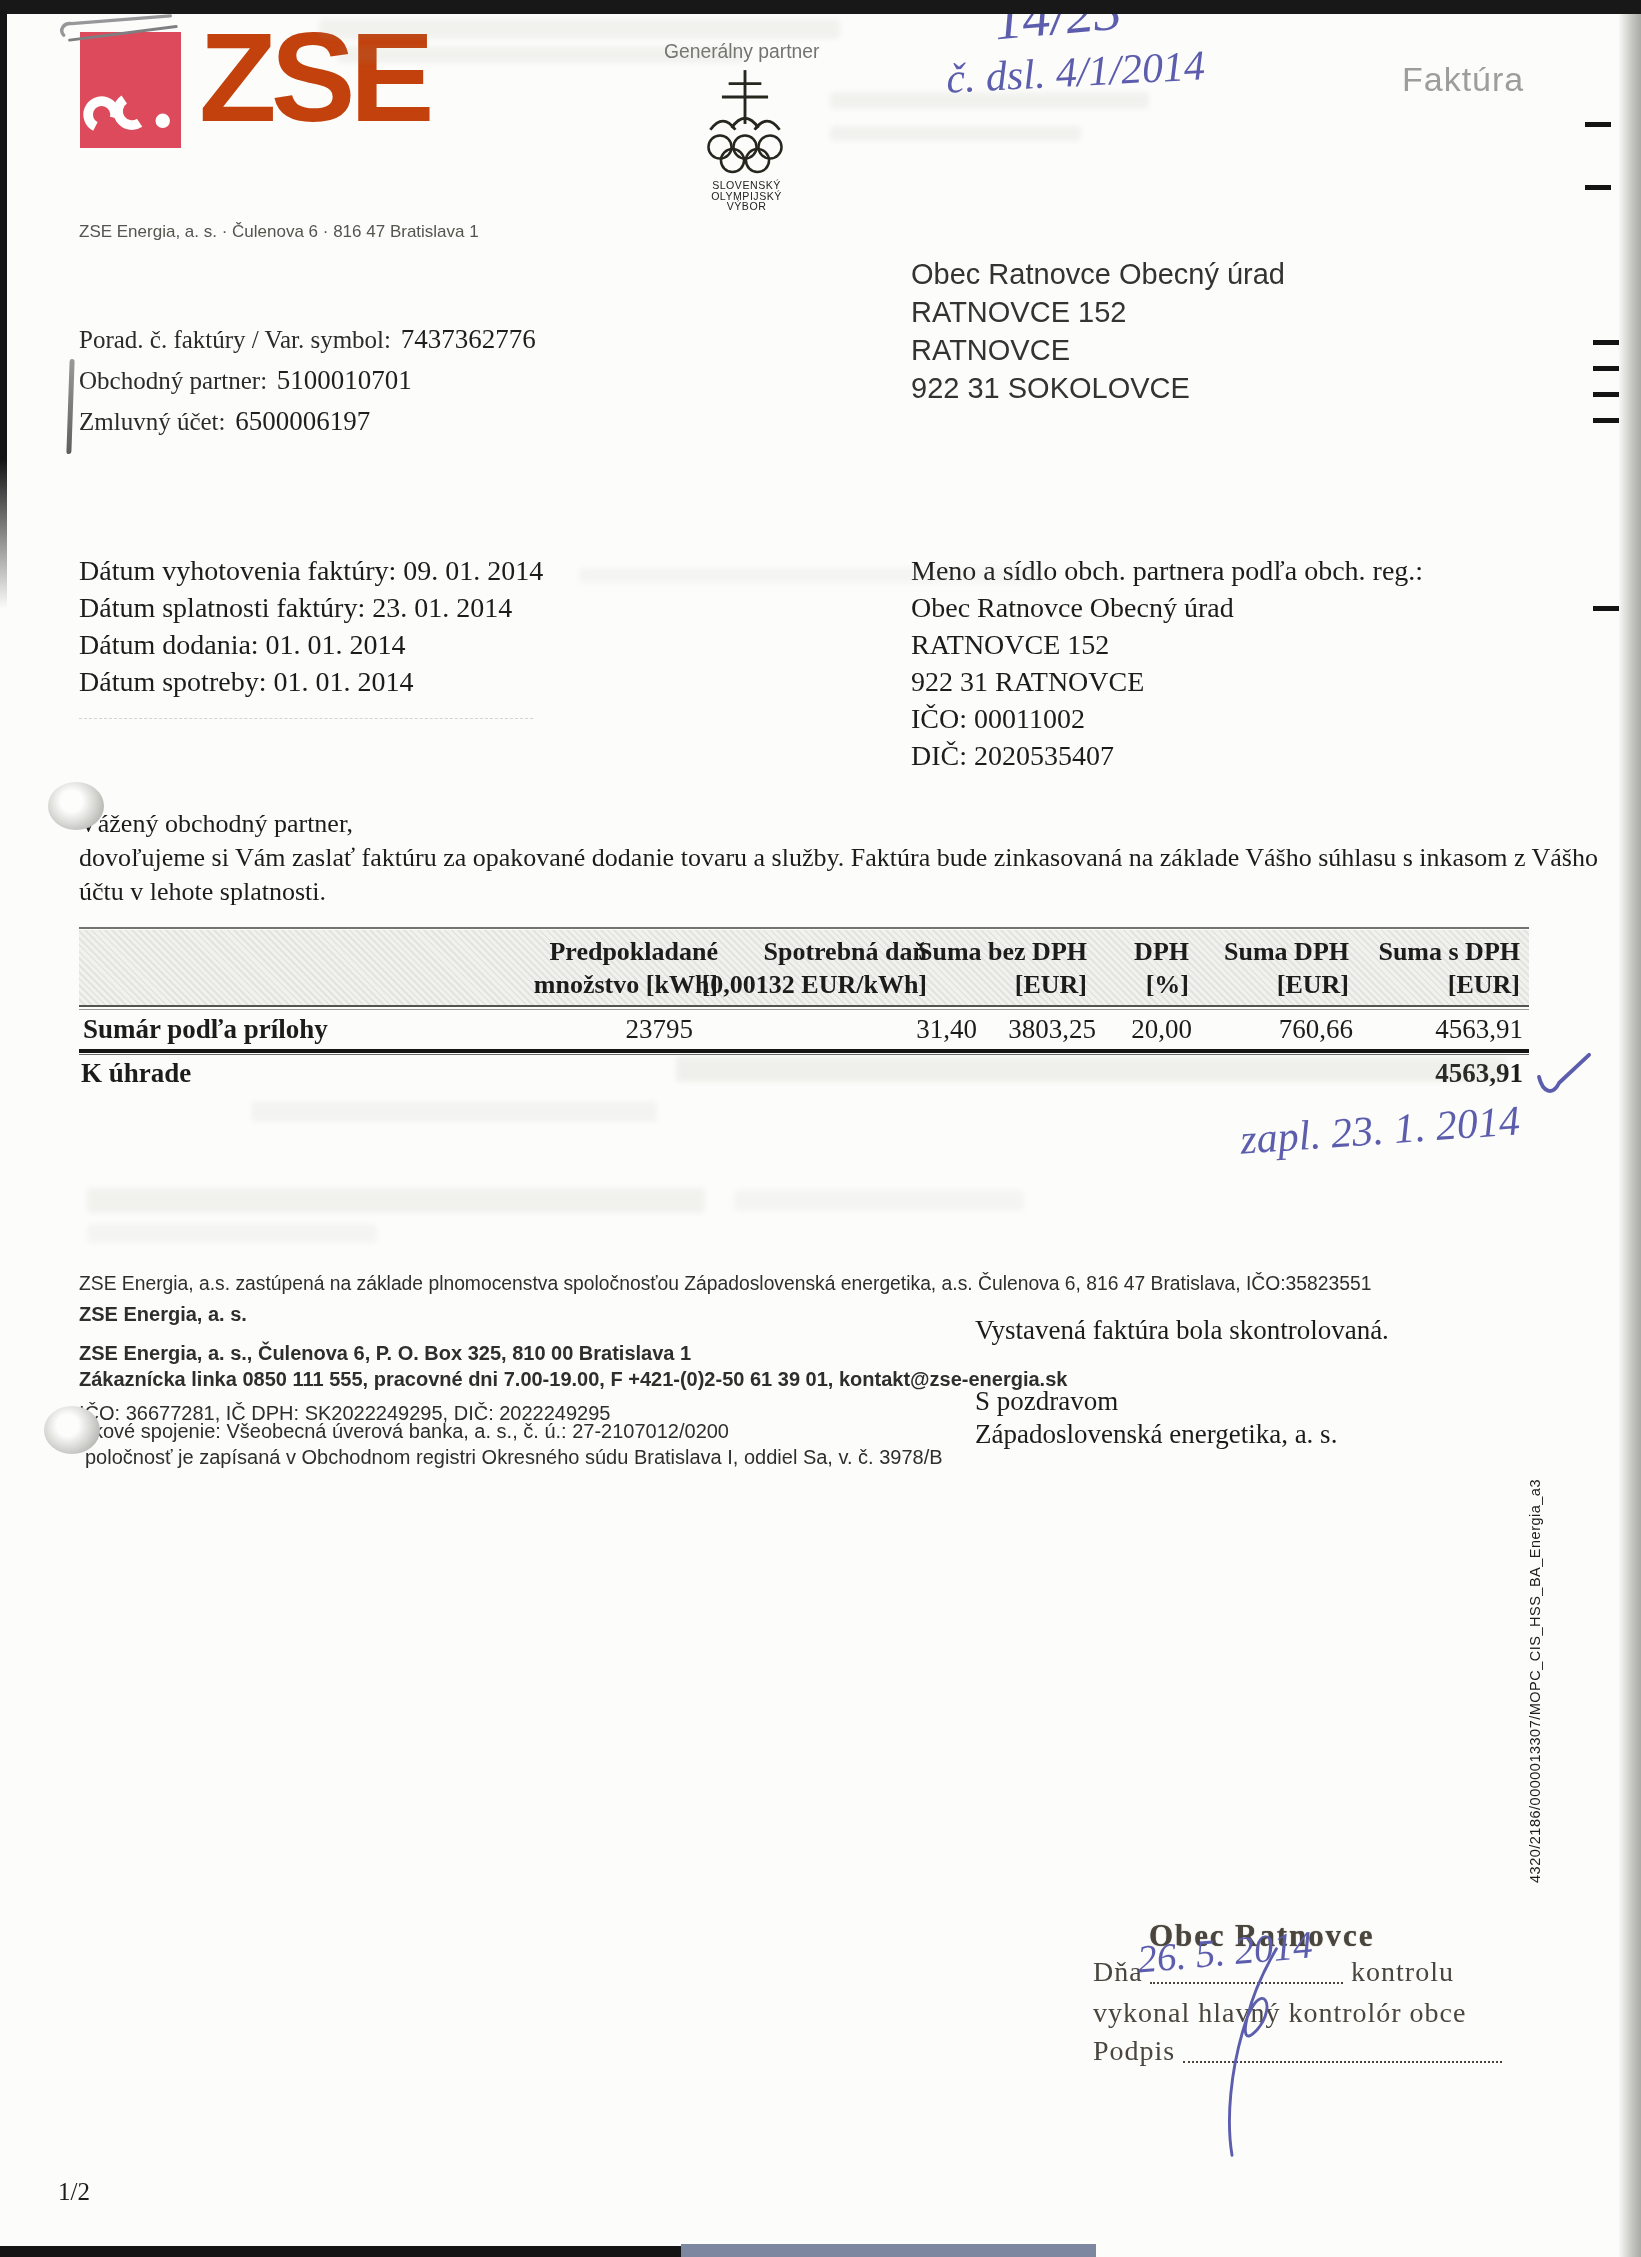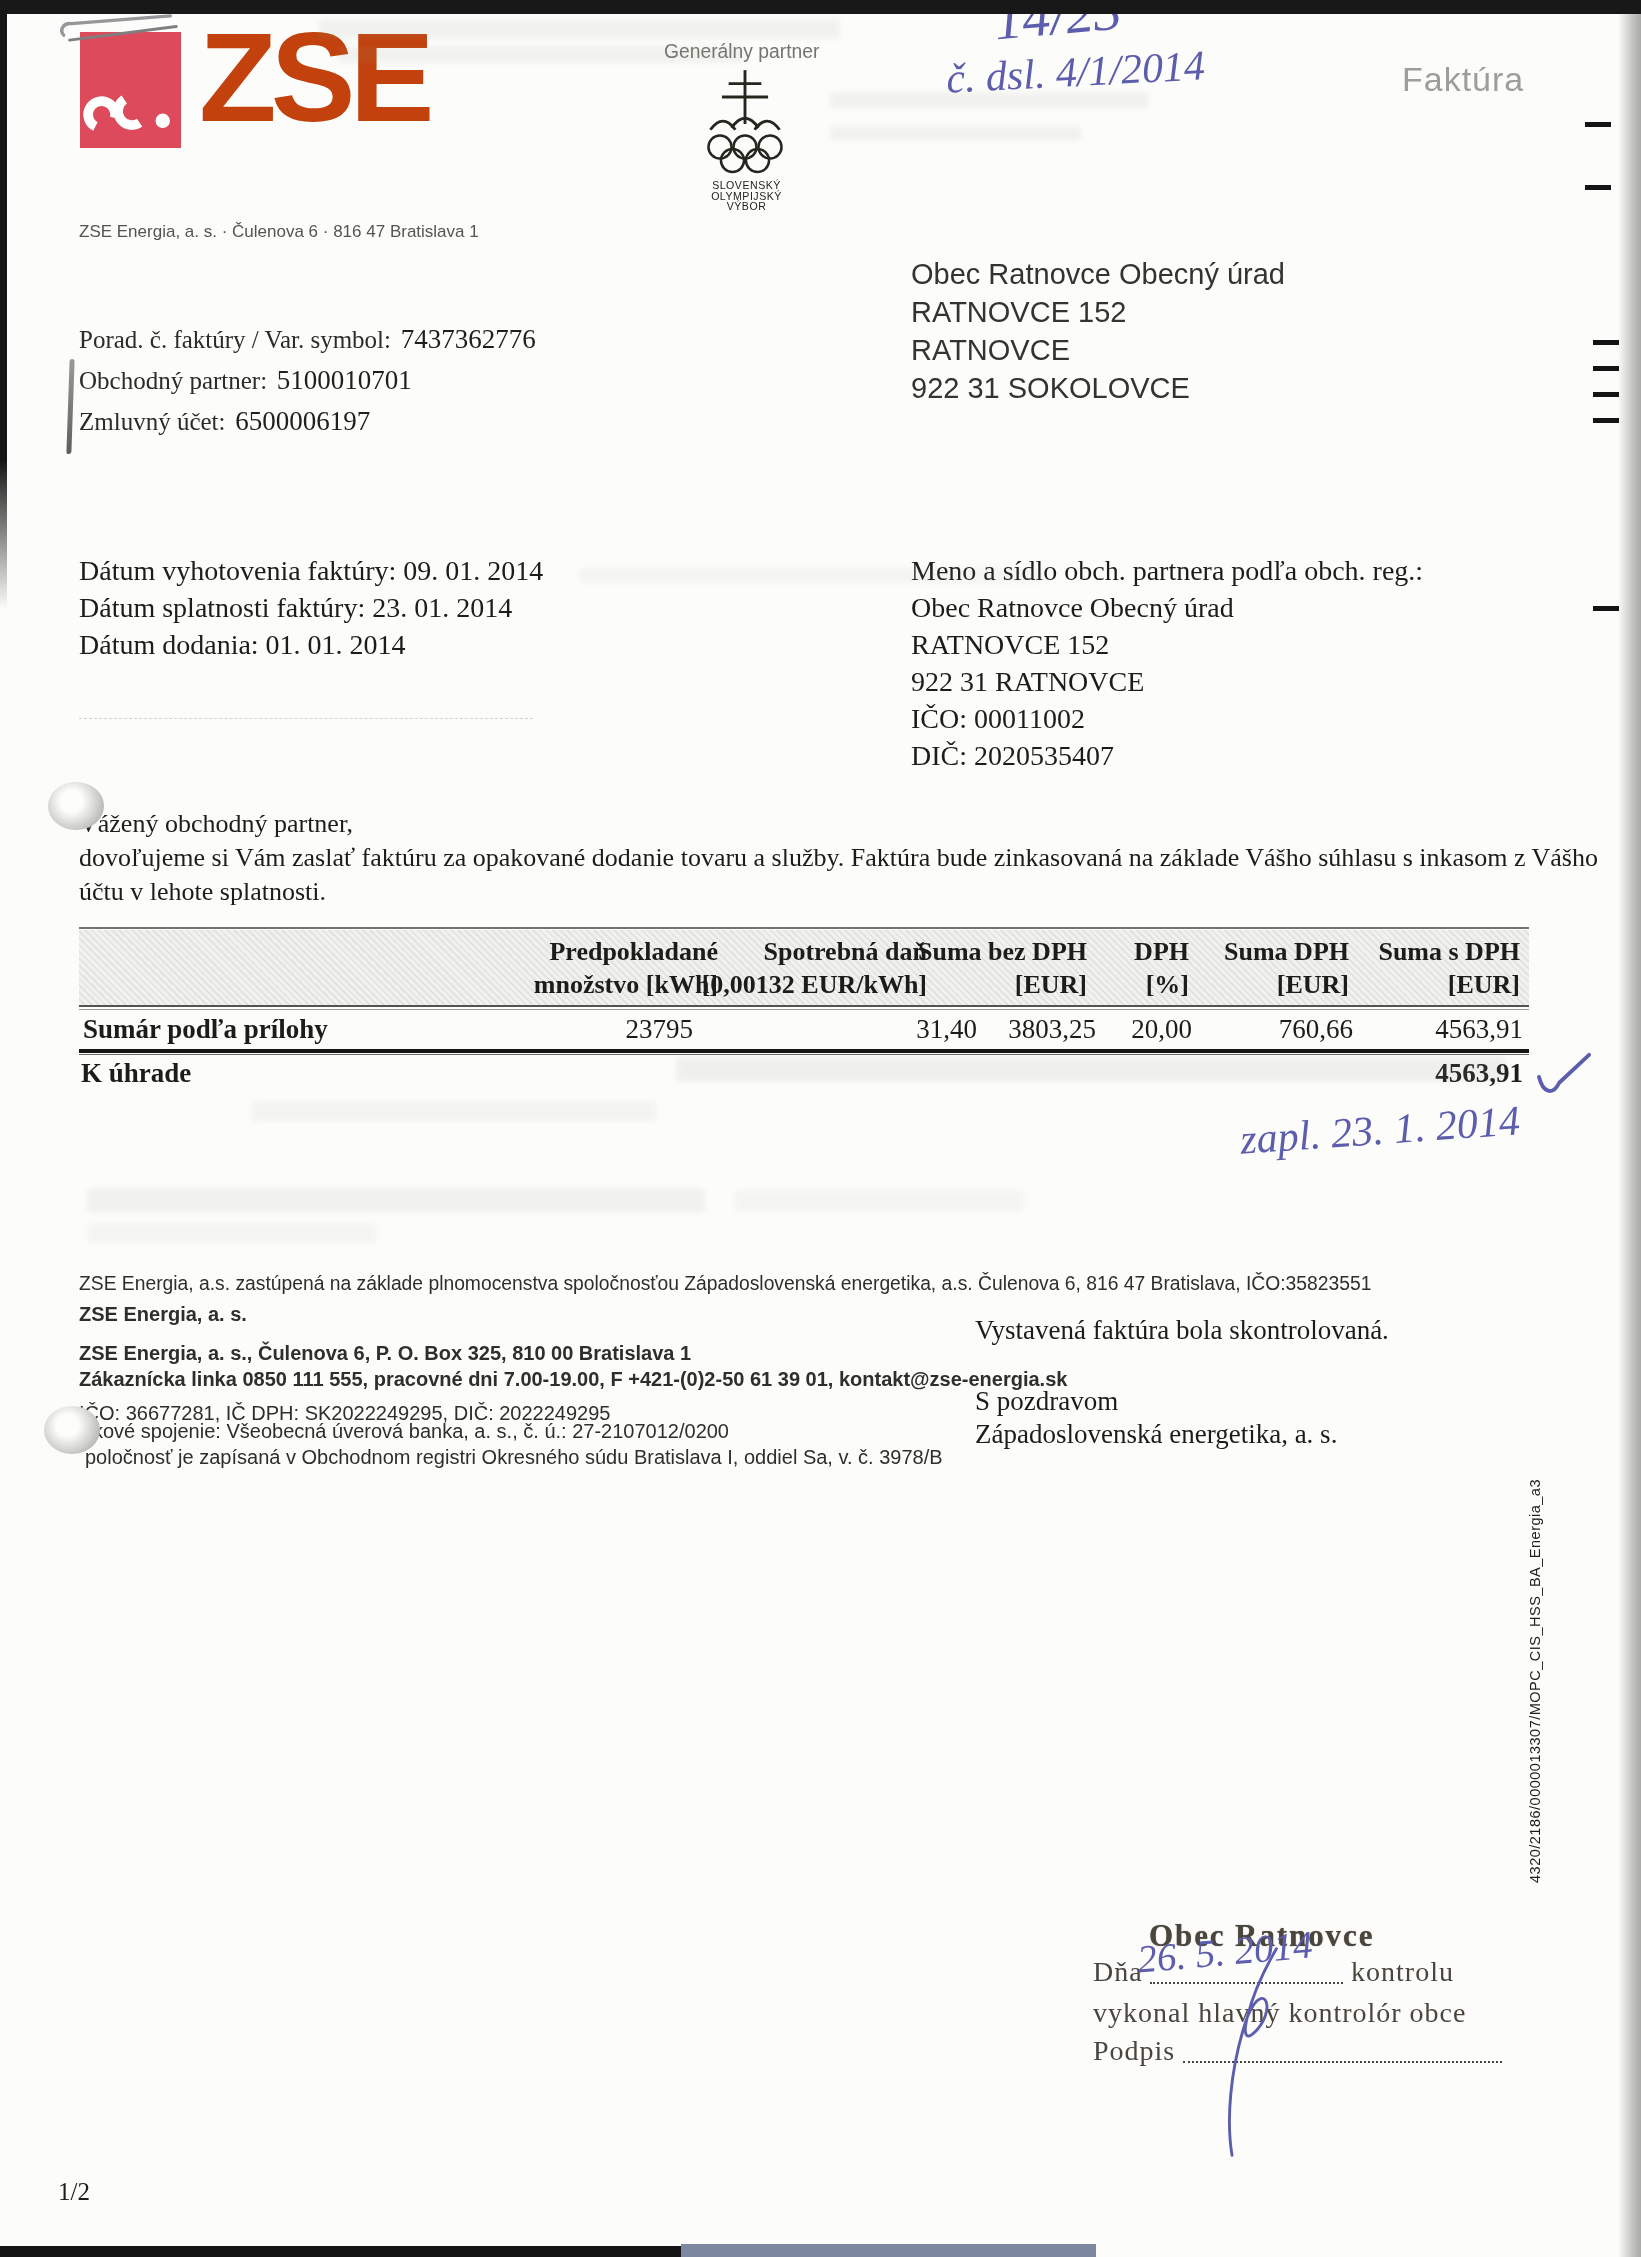--- a/index.html
+++ b/index.html
@@ -152,20 +152,21 @@
     <div>Obec Ratnovce Obecný úrad</div>
     <div>RATNOVCE 152</div>
     <div>RATNOVCE</div>
     <div>922 31 SOKOLOVCE</div>
   </div>
 
   <div class="dates">
     <div>Dátum vyhotovenia faktúry: 09. 01. 2014</div>
     <div>Dátum splatnosti faktúry: 23. 01. 2014</div>
     <div>Dátum dodania: 01. 01. 2014</div>
+    <div>Dátum spotreby: 01. 01. 2014</div>
   </div>
 
   <div class="registry">
     <div>Meno a sídlo obch. partnera podľa obch. reg.:</div>
     <div>Obec Ratnovce Obecný úrad</div>
     <div>RATNOVCE 152</div>
     <div>922 31 RATNOVCE</div>
     <div>IČO: 00011002</div>
     <div>DIČ: 2020535407</div>
   </div>

